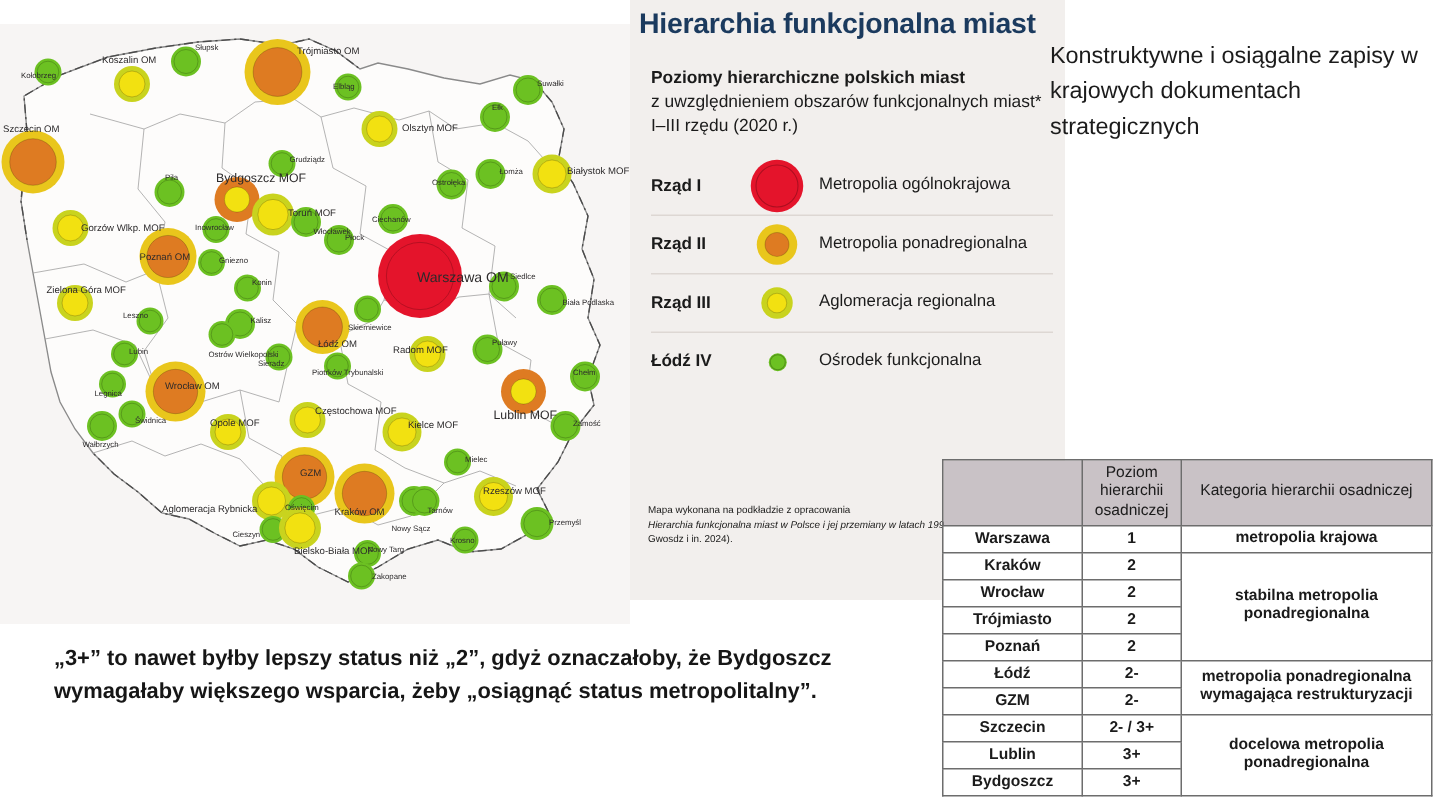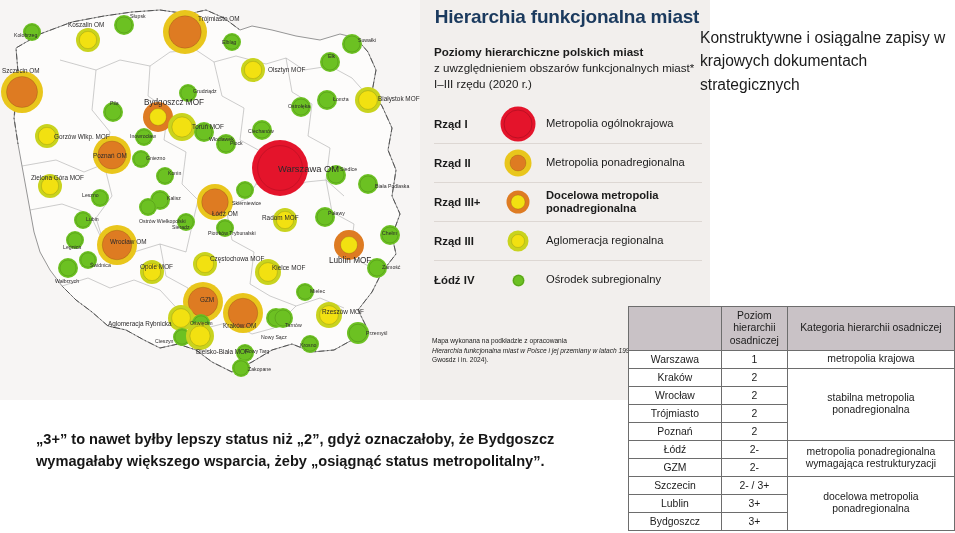--- a/index.html
+++ b/index.html
@@ -6,39 +6,39 @@
   body{
     width:955px;height:533px;overflow:hidden;
     background:#ffffff;
     font-family:"Liberation Sans", sans-serif;
     color:#231f20;
     position:relative;
   }
   .slide{position:absolute;inset:0;background:#fff;}
 
   
-  .map-panel{position:absolute;left:0;top:0;width:420px;height:400px;background:#f0abfc;}
+  .map-panel{position:absolute;left:0;top:16px;width:420px;height:400px;background:#f0abfc;}
   .map-svg{position:absolute;left:0;top:0;}
 
   
   .city-label{
     position:absolute;white-space:nowrap;
     font-family:"Liberation Sans", sans-serif;
     color:#2c2a2b;pointer-events:none;
   }
   .lbl-sm{font-size:5.2px;}
   .lbl-md{font-size:6.4px;}
   .lbl-lg{font-size:8.2px;}
   .lbl-xl{font-size:9.4px;}
 
   
   .legend-panel{position:absolute;left:420px;top:0;width:290px;height:400px;background:#f2efed;}
   .map-title{
     position:absolute;left:6px;top:6px;width:282px;
-    text-align:center;
+    text-align:left;
     font-size:19px;font-weight:bold;color:#1b3a5e;
     letter-spacing:-0.2px;
   }
   .legend-head{position:absolute;left:14px;top:44px;width:266px;font-size:11.6px;color:#1b1b1b;line-height:1.38;}
   .legend-head .b{font-weight:bold;}
   .legend-rows{position:absolute;left:14px;top:105px;width:268px;}
   .legend-row{
     display:flex;align-items:center;
     border-bottom:1px solid #ddd7d3;
     min-height:38px;
@@ -68,21 +68,21 @@
     font-size:14.6px;font-weight:bold;line-height:1.52;color:#161616;
   }
 
   
   .tbl-wrap{position:absolute;left:628px;top:306px;border-radius:23px;}
   table.hier{border-collapse:collapse;table-layout:fixed;}
   table.hier td,table.hier th{
     border:1px solid #6d6d6d;
     font-size:10.4px;
     color:#1b1b1b;
-    font-weight:normal;
+    font-weight:bold;
     padding:0 4px;
     height:17px;
     text-align:center;
     vertical-align:middle;
     background:#fff;
   }
   table.hier th{
     background:#c9c2c6;
     font-weight:normal;
     line-height:1.18;
@@ -360,48 +360,38 @@
           <div class="lg-rank">Rząd II</div>
           <div class="lg-sym">
             <svg width="28" height="28" viewBox="0 0 28 28">
               <circle cx="14" cy="14" r="13.5" fill="#E9C61C"></circle>
               <circle cx="14" cy="14" r="8" fill="#DE7B22" stroke="rgba(0,0,0,0.18)" stroke-width="0.7"></circle>
             </svg>
           </div>
           <div class="lg-txt">Metropolia ponadregionalna</div>
         </div>
         <div class="legend-row">
-          <div class="lg-rank">Rząd III+</div>
-          <div class="lg-sym">
-            <svg width="24" height="24" viewBox="0 0 24 24">
-              <circle cx="12" cy="12" r="11.5" fill="#DE7B22"></circle>
-              <circle cx="12" cy="12" r="7" fill="#F2E111" stroke="rgba(0,0,0,0.18)" stroke-width="0.7"></circle>
-            </svg>
-          </div>
-          <div class="lg-txt bold">Docelowa metropolia ponadregionalna</div>
-        </div>
-        <div class="legend-row">
           <div class="lg-rank">Rząd III</div>
           <div class="lg-sym">
             <svg width="22" height="22" viewBox="0 0 22 22">
               <circle cx="11" cy="11" r="10.5" fill="#C9D31E"></circle>
               <circle cx="11" cy="11" r="6.5" fill="#F2E111" stroke="rgba(0,0,0,0.18)" stroke-width="0.7"></circle>
             </svg>
           </div>
           <div class="lg-txt">Aglomeracja regionalna</div>
         </div>
         <div class="legend-row">
           <div class="lg-rank">Łódź IV</div>
           <div class="lg-sym">
             <svg width="13" height="13" viewBox="0 0 13 13">
               <circle cx="6.5" cy="6.5" r="6" fill="#6CC122"></circle>
               <circle cx="6.5" cy="6.5" r="5" fill="#6CC122" stroke="rgba(0,0,0,0.25)" stroke-width="0.7"></circle>
             </svg>
           </div>
-          <div class="lg-txt">Ośrodek subregionalny</div>
+          <div class="lg-txt">Ośrodek funkcjonalna</div>
         </div>
       </div>
 
     <div class="src-note">
       <span>Mapa wykonana na podkładzie z opracowania</span><br>
       <i>Hierarchia funkcjonalna miast w Polsce i jej przemiany w latach 1990-2020</i><span> (Sobala-Gwosdz i in. 2024).</span>
     </div>
   </div>
 
   <div class="tr-text">Konstruktywne i osiągalne zapisy w krajowych dokumentach strategicznych</div>

